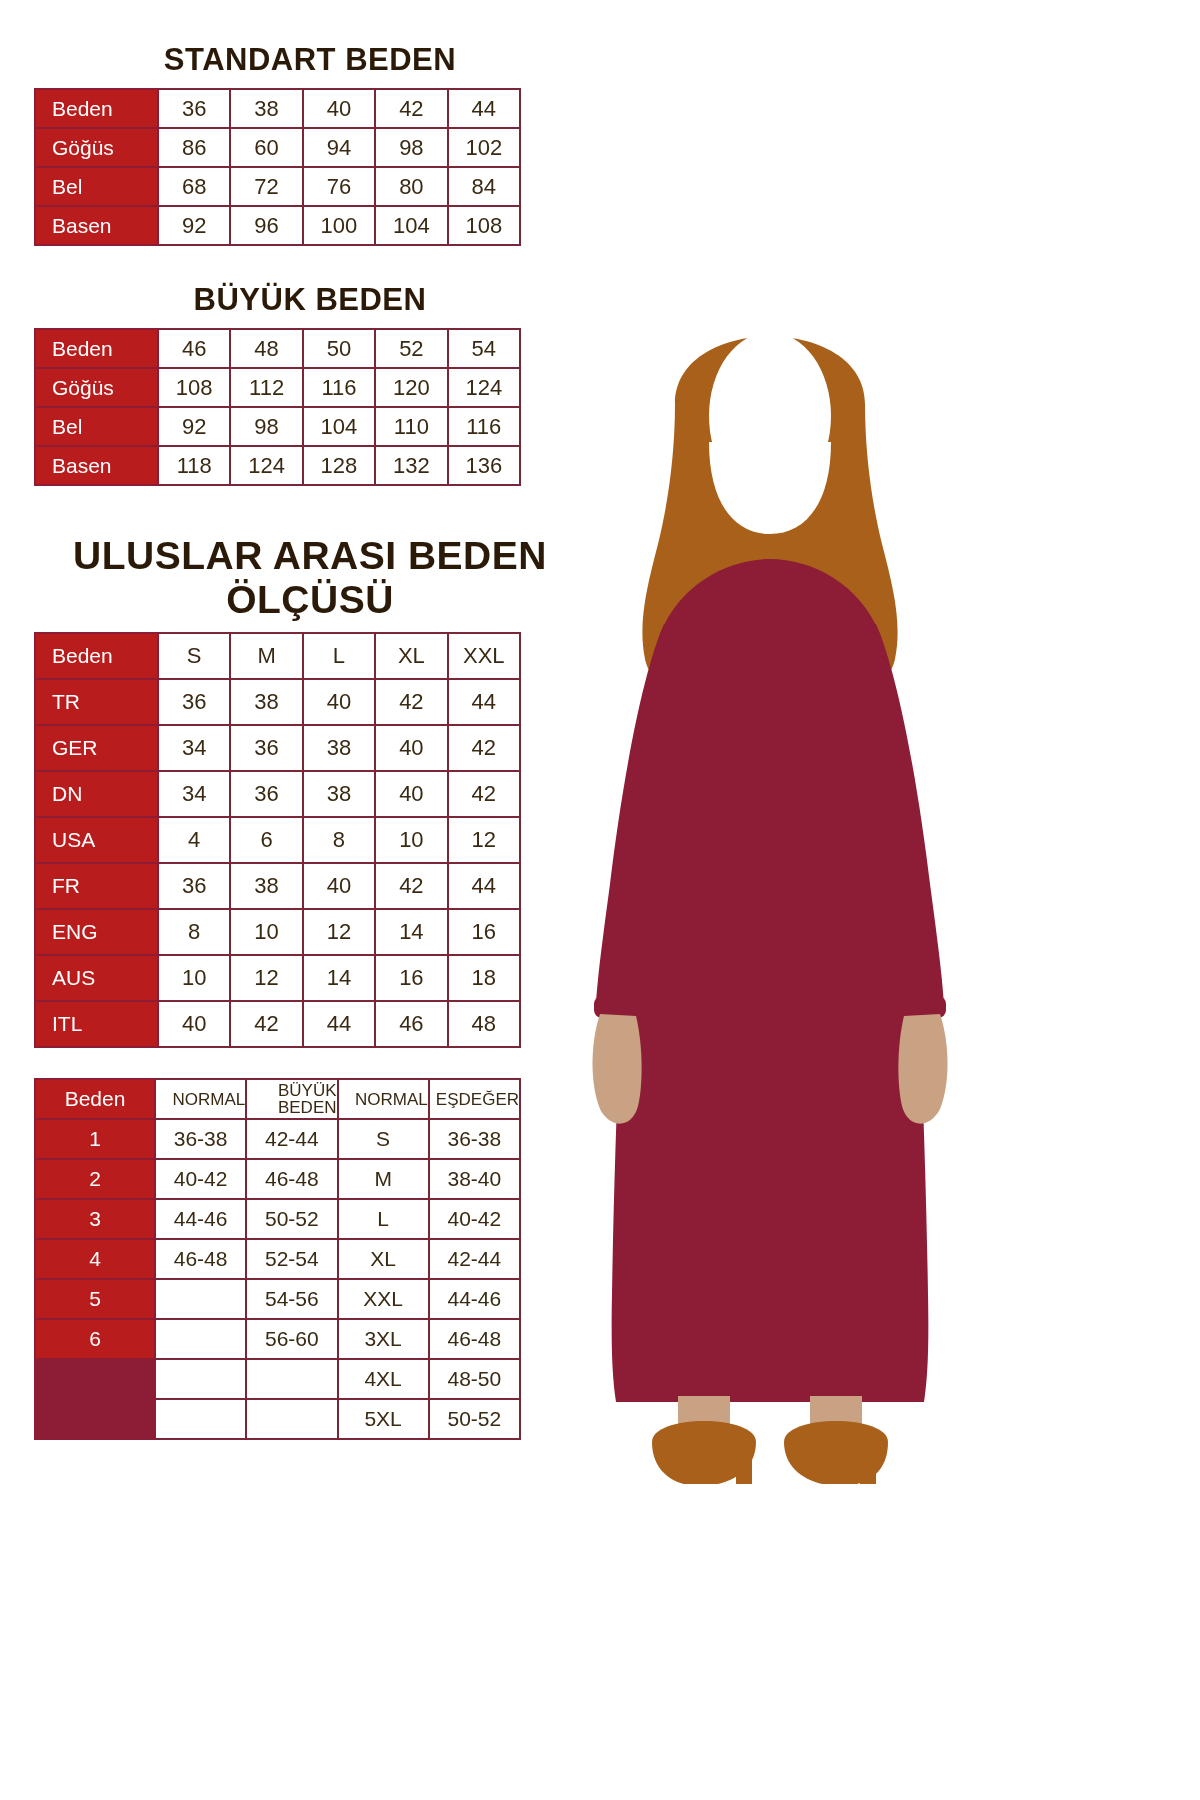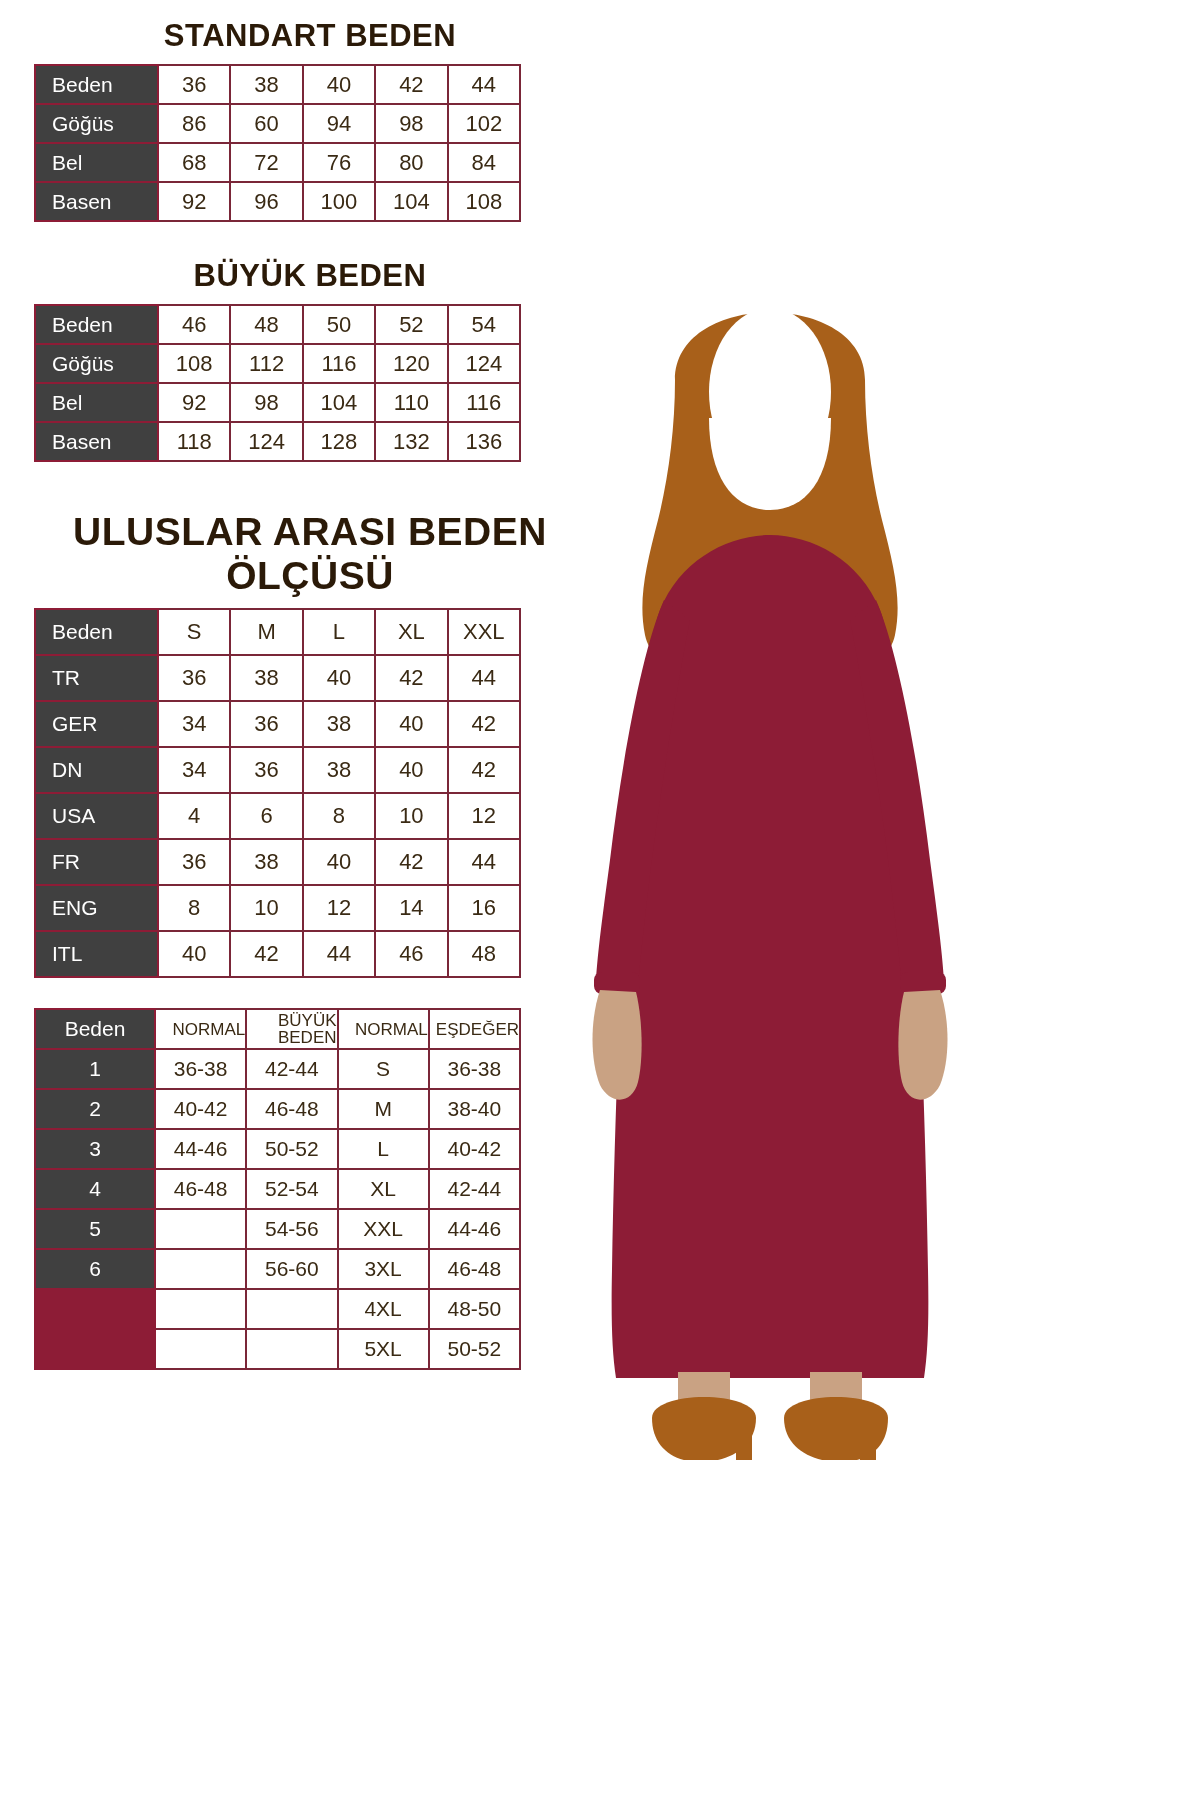--- a/index.html
+++ b/index.html
@@ -12,20 +12,21 @@
     height: 1800px;
     position: relative;
     font-family: "Liberation Sans", sans-serif;
     color: #3a2a14;
     overflow: hidden;
   }
 
   .page {
     position: absolute;
     inset: 0;
+    margin-top: 24px;
   }
 
   
   .left-col {
     position: absolute;
     left: 30px;
     top: 18px;
     width: 560px;
   }
 
@@ -48,21 +49,21 @@
   table.size-table td {
     border: 2px solid #7a2638;
     text-align: center;
     font-size: 22px;
     color: #3a2a14;
     height: 37px;
     padding: 0;
     background: #fff;
   }
   table.size-table td.head {
-    background: #404040;
+    background: #b91c1c;
     color: #ffffff;
     border-color: #8d1c36;
     font-size: 21px;
     text-align: left;
     padding-left: 16px;
   }
   .t-standart td, .t-buyuk td { height: 43px; }
   .t-standart col.c0, .t-buyuk col.c0 { width: 123px; }
   .t-uluslar col.c0 { width: 123px; }
   .t-tablo col.c0 { width: 120px; }
@@ -268,20 +269,28 @@
             <td>42</td>
             <td>44</td>
           </tr>
           <tr>
             <td class="head">ENG</td>
             <td>8</td>
             <td>10</td>
             <td>12</td>
             <td>14</td>
             <td>16</td>
+          </tr>
+          <tr>
+            <td class="head">AUS</td>
+            <td>10</td>
+            <td>12</td>
+            <td>14</td>
+            <td>16</td>
+            <td>18</td>
           </tr>
           <tr>
             <td class="head">ITL</td>
             <td>40</td>
             <td>42</td>
             <td>44</td>
             <td>46</td>
             <td>48</td>
           </tr>
         </tbody>

